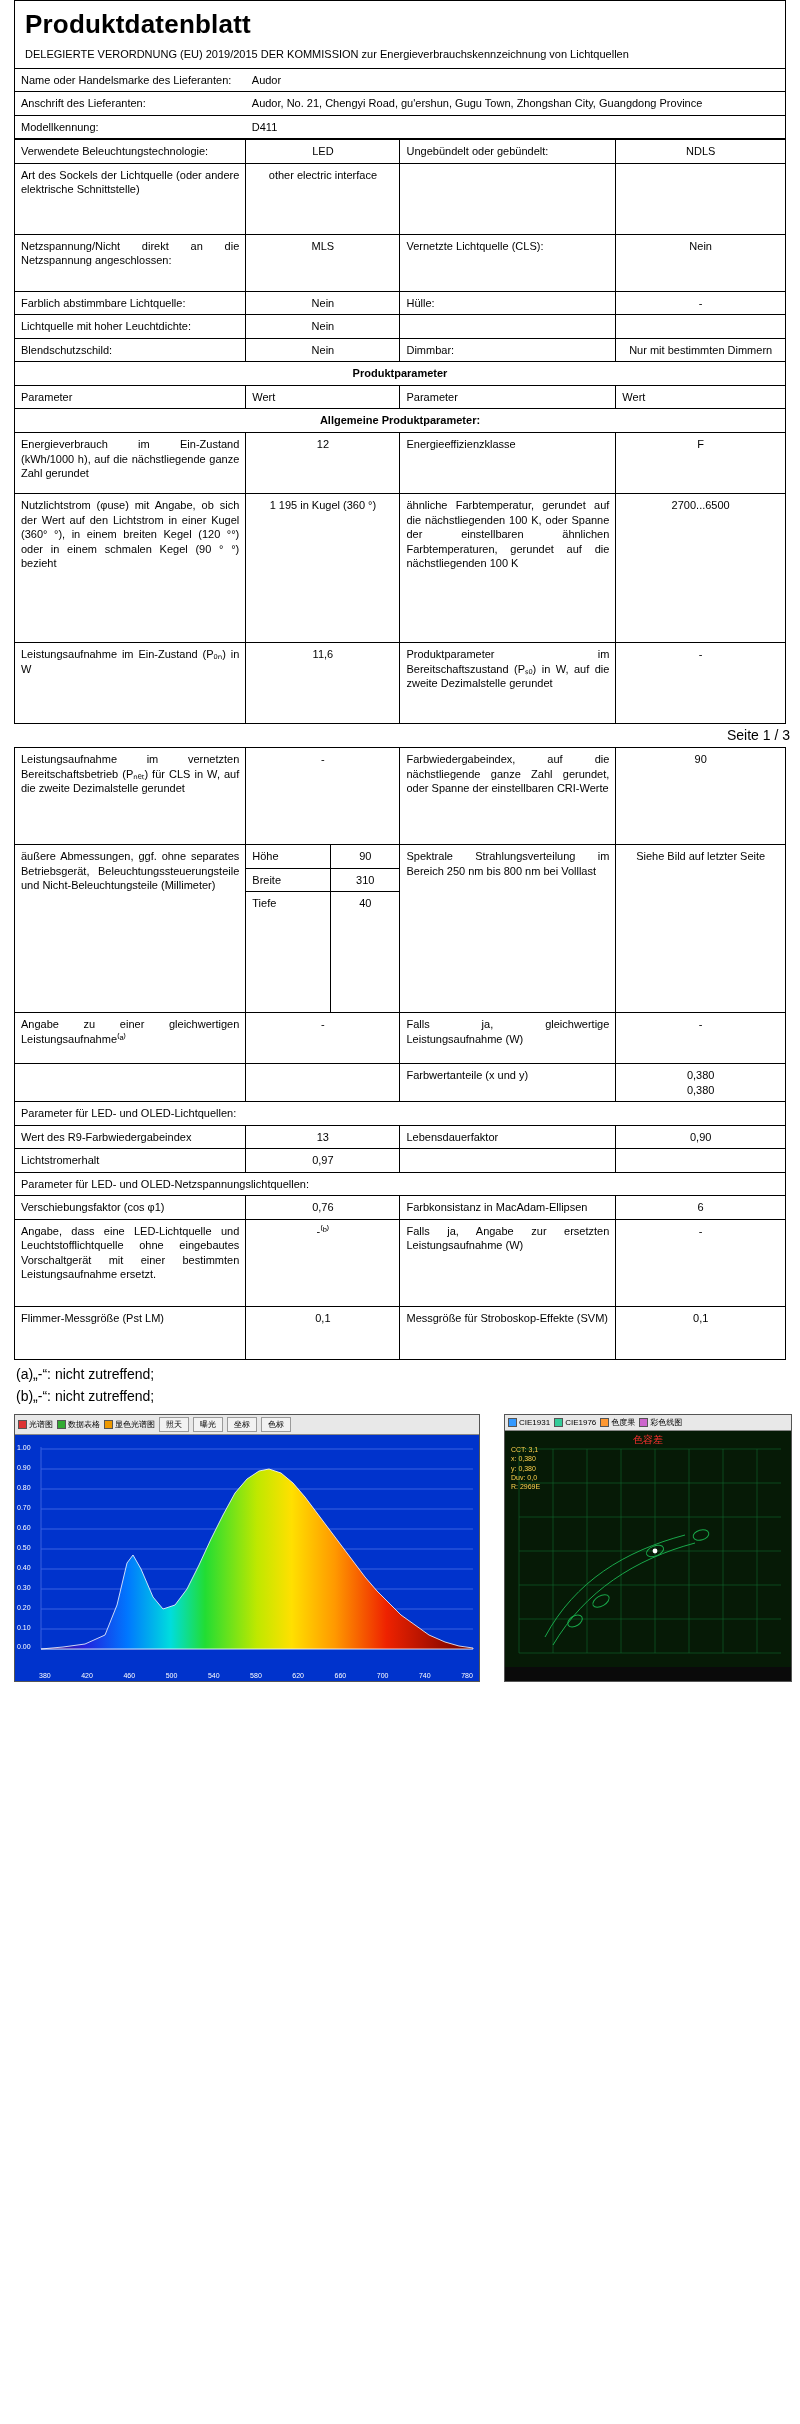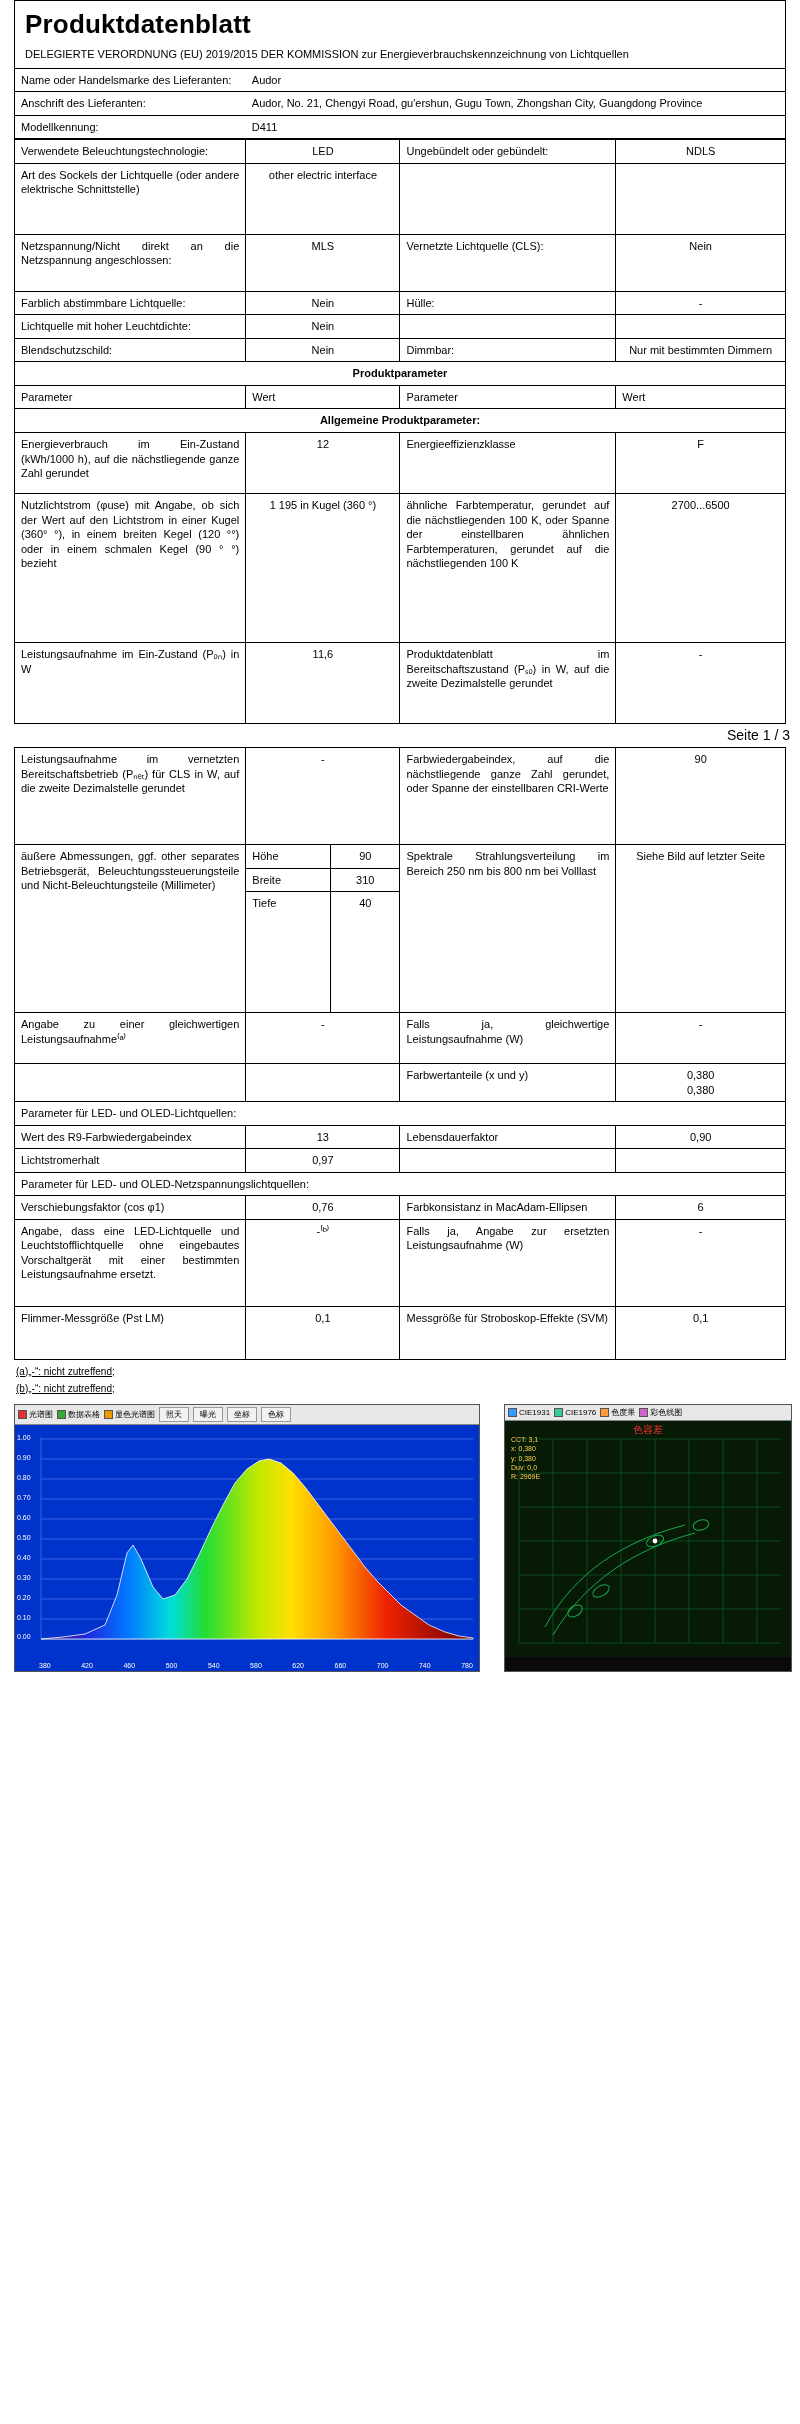--- a/index.html
+++ b/index.html
@@ -9,21 +9,21 @@
   h1{font-size:26px;font-weight:bold;margin:0 0 7px 0;letter-spacing:.2px;}
   .tbl{width:100%;border-collapse:collapse;table-layout:fixed;}
   .tbl td{border:1px solid #000;padding:4px 6px;font-size:11px;vertical-align:top;line-height:1.32;}
   .center{text-align:center;}
   .just{text-align:justify;text-justify:inter-word;}
   .bold{font-weight:normal;}
   .hdrband td{font-weight:bold;}
   .titlebox{border:1px solid #000;border-bottom:none;padding:8px 10px 6px 10px;}
   .subtitle{font-size:11px;line-height:1.35;}
   .pagenum{font-size:14px;text-align:right;margin:3px 10px 4px 0;color:#000;}
-  .smallnote{font-size:10px;margin:6px 0 0 2px;text-decoration:underline;}
+  .smallnote{font-size:14px;margin:6px 0 0 2px;}
   
   .charts{margin:10px 14px 0 14px;display:flex;gap:24px;}
   .chartbox{border:1px solid #555;background:#0a0a0a;position:relative;}
   .c1{width:466px;}
   .c2{width:288px;}
   .toolbar{display:flex;align-items:center;gap:4px;background:#e8e8e8;border-bottom:1px solid #888;padding:2px 3px;font-size:8px;}
   .tbbtn{background:#f2f2f2;border:1px solid #9a9a9a;padding:1px 6px;font-size:8px;color:#000;white-space:nowrap;}
   .tbtag{display:flex;align-items:center;gap:2px;font-size:8px;color:#000;white-space:nowrap;}
   .sw{width:7px;height:7px;display:inline-block;border:1px solid #555;}
   .plot{position:relative;background:#0033cc;height:236px;}
@@ -132,21 +132,21 @@
       </tr>
       <tr>
         <td class="just" style="height:140px;">Nutzlichtstrom (φuse) mit Angabe, ob sich der Wert auf den Lichtstrom in einer Kugel (360° °), in einem breiten Kegel (120 °°) oder in einem schmalen Kegel (90 ° °) bezieht</td>
         <td class="center">1 195 in Kugel (360 °)</td>
         <td class="just">ähnliche Farbtemperatur, gerundet auf die nächstliegenden 100 K, oder Spanne der einstellbaren ähnlichen Farbtemperaturen, gerundet auf die nächstliegenden 100 K</td>
         <td class="center">2700...6500</td>
       </tr>
       <tr>
         <td class="just" style="height:72px;">Leistungsaufnahme im Ein-Zustand (Pₒₙ) in W</td>
         <td class="center">11,6</td>
-        <td class="just">Produktdatenblatt im Bereitschaftszustand (Pₛₒ) in W, auf die zweite Dezimalstelle gerundet</td>
+        <td class="just">Produktparameter im Bereitschaftszustand (Pₛₒ) in W, auf die zweite Dezimalstelle gerundet</td>
         <td class="center">-</td>
       </tr>
     </tbody>
       </table>
   </div>
 
   <div class="pagenum">Seite 1 / 3</div>
 
   <div class="sheet">
     <table class="tbl">
@@ -160,21 +160,21 @@
 
       <tbody>
           <tr>
         <td class="just" colspan="1" style="height:88px;">Leistungsaufnahme im vernetzten Bereitschaftsbetrieb (Pₙₑₜ) für CLS in W, auf die zweite Dezimalstelle gerundet</td>
         <td class="center" colspan="2">-</td>
         <td class="just">Farbwiedergabeindex, auf die nächstliegende ganze Zahl gerundet, oder Spanne der einstellbaren CRI-Werte</td>
         <td class="center">90</td>
       </tr>
 
       <tr>
-        <td class="just" rowspan="3">äußere Abmessungen, ggf. other separates Betriebsgerät, Beleuchtungssteuerungsteile und Nicht-Beleuchtungsteile (Millimeter)</td>
+        <td class="just" rowspan="3">äußere Abmessungen, ggf. ohne separates Betriebsgerät, Beleuchtungssteuerungsteile und Nicht-Beleuchtungsteile (Millimeter)</td>
         <td>Höhe</td>
         <td class="center">90</td>
         <td class="just" rowspan="3">Spektrale Strahlungsverteilung im Bereich 250 nm bis 800 nm bei Volllast</td>
         <td class="center" rowspan="3">Siehe Bild auf letzter Seite</td>
       </tr>
       <tr>
         <td>Breite</td>
         <td class="center">310</td>
       </tr>
       <tr>

